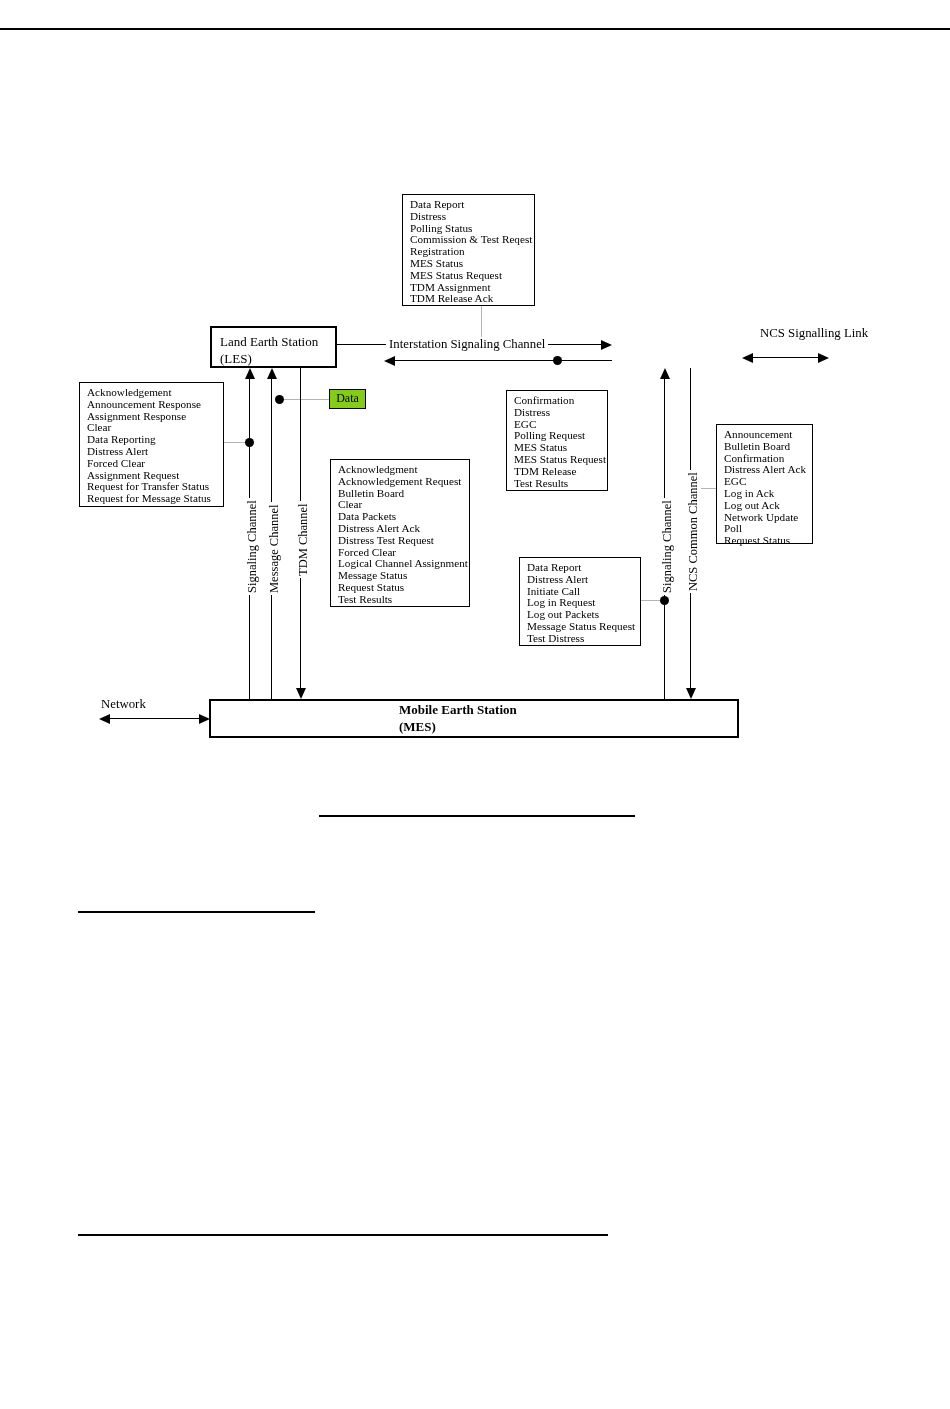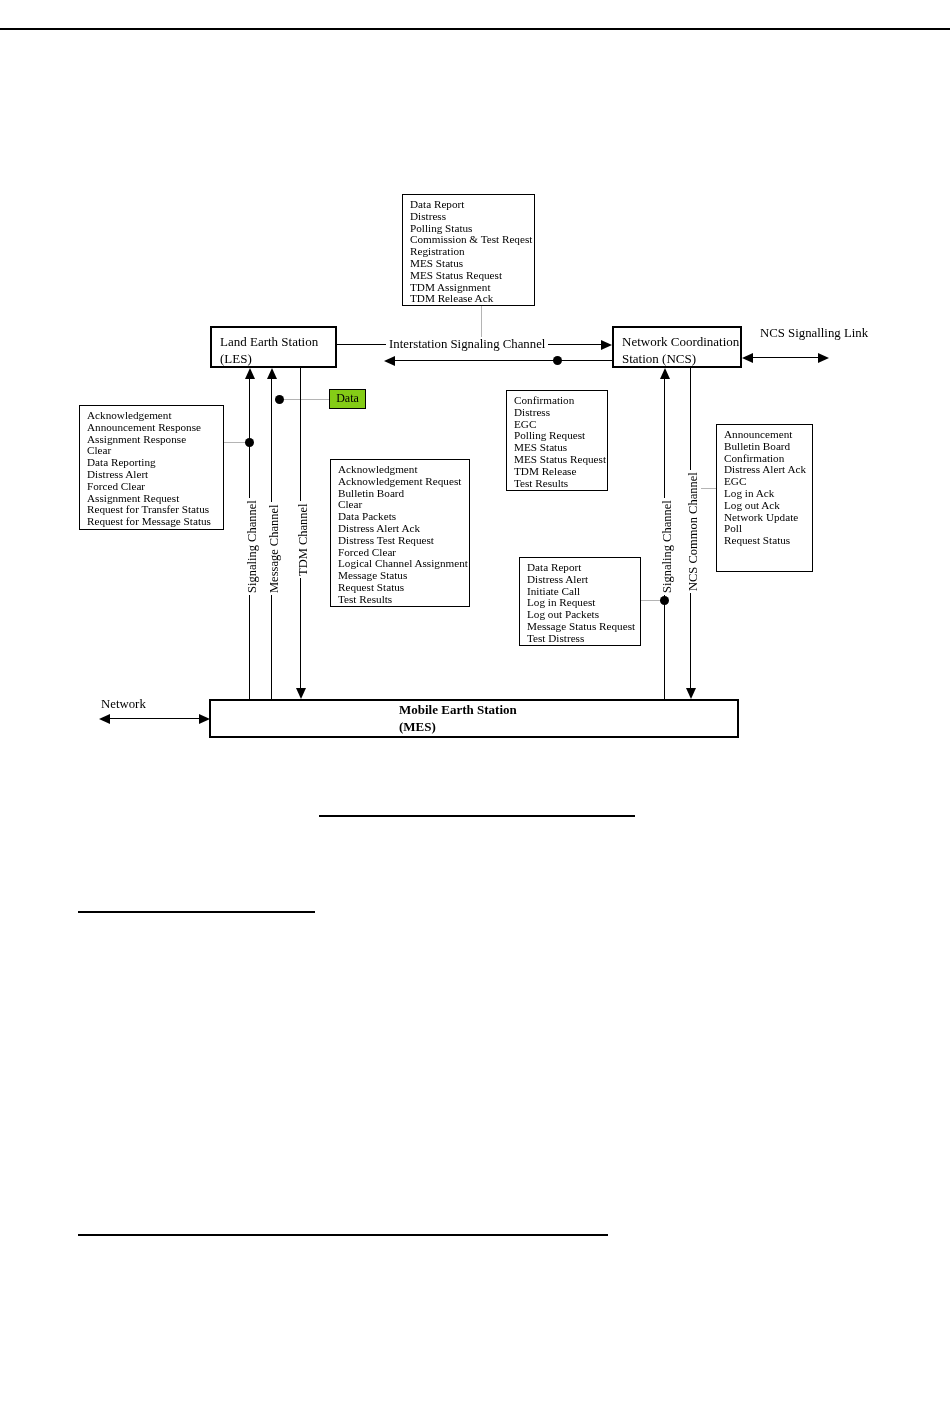--- a/index.html
+++ b/index.html
@@ -182,24 +182,20 @@
     <span class="line">TDM Release Ack</span>
   </div>
 
   <div class="leader-v" style="left:481px; top:306px; height:39px;"></div>
 
   <div class="node les" style="left:210px; top:326px; width:127px; height:42px;">
     <span class="nline">Land Earth Station</span>
     <span class="nline">(LES)</span>
   </div>
 
-  <div class="node ncs" style="left:612px; top:326px; width:130px; height:42px;">
-    <span class="nline">Network Coordination</span>
-    <span class="nline">Station (NCS)</span>
-  </div>
 
   <div class="node mes" style="left:209px; top:699px; width:530px; height:39px;font-weight:bold;">
     <span class="nline">Mobile Earth Station</span>
     <span class="nline">(MES)</span>
   </div>
 
   <div class="hline" style="left:337px; top:344px; width:264px;"></div>
   <div class="arrow-right" style="left:601px; top:339.5px;"></div>
   <div class="dot" style="left:476.5px; top:340px;"></div>
 
@@ -232,21 +228,21 @@
   <div class="arrow-down" style="left:295.7px; top:688px;"></div>
   <div class="vlabel" style="left:296px; top:578px;">TDM Channel</div>
   <div class="dot" style="left:274.5px; top:394.5px;"></div>
 
   <div class="leader-h" style="left:279px; top:399px; width:50px;"></div>
   <div class="databox" style="left:329px; top:389px; width:37px; height:20px;">
     <span>Data</span>
   </div>
 
   <div class="leader-h" style="left:224px; top:442px; width:27px;"></div>
-  <div class="msgbox" style="left:79px; top:382px; width:145px; height:125px;margin-top:23px;">
+  <div class="msgbox" style="left:79px; top:382px; width:145px; height:125px;">
     <span class="line">Acknowledgement</span>
     <span class="line">Announcement Response</span>
     <span class="line">Assignment Response</span>
     <span class="line">Clear</span>
     <span class="line">Data Reporting</span>
     <span class="line">Distress Alert</span>
     <span class="line">Forced Clear</span>
     <span class="line">Assignment Request</span>
     <span class="line">Request for Transfer Status</span>
     <span class="line">Request for Message Status</span>
@@ -293,21 +289,21 @@
   <div class="msgbox" style="left:519px; top:557px; width:122px; height:89px;">
     <span class="line">Data Report</span>
     <span class="line">Distress Alert</span>
     <span class="line">Initiate Call</span>
     <span class="line">Log in Request</span>
     <span class="line">Log out Packets</span>
     <span class="line">Message Status Request</span>
     <span class="line">Test Distress</span>
   </div>
 
-  <div class="msgbox" style="left:716px; top:424px; width:97px; height:148px;">
+  <div class="msgbox" style="left:716px; top:424px; width:97px; height:120px;">
     <span class="line">Announcement</span>
     <span class="line">Bulletin Board</span>
     <span class="line">Confirmation</span>
     <span class="line">Distress Alert Ack</span>
     <span class="line">EGC</span>
     <span class="line">Log in Ack</span>
     <span class="line">Log out Ack</span>
     <span class="line">Network Update</span>
     <span class="line">Poll</span>
     <span class="line">Request Status</span>

